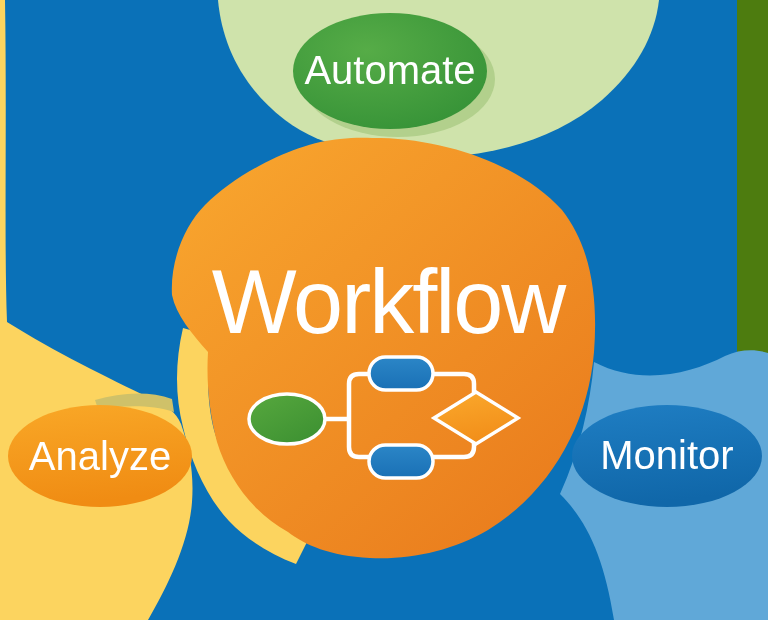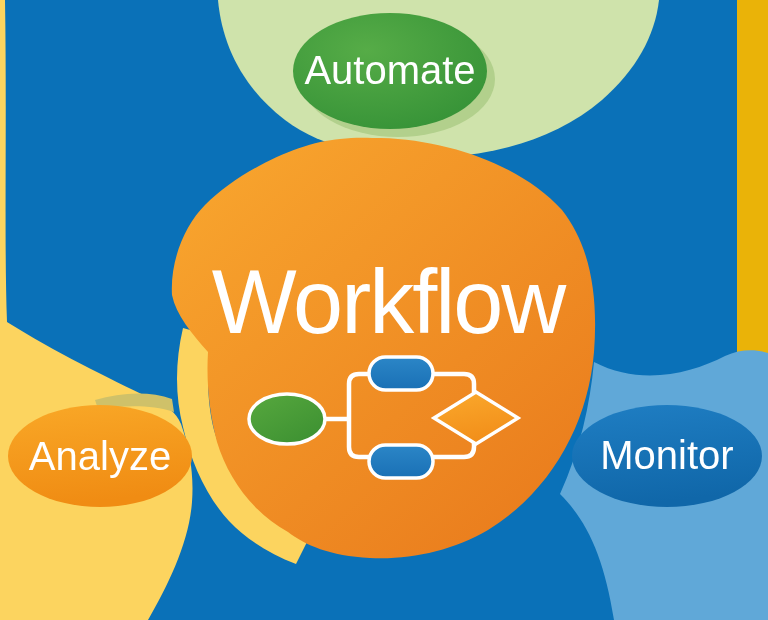--- a/index.html
+++ b/index.html
@@ -1,16 +1,16 @@
 <!DOCTYPE html>
 <html><head>
 <meta charset="utf-8">
 <style>
   html,body{margin:0;padding:0;background:#ffffff;}
-  .stage{position:relative;width:768px;height:620px;overflow:hidden;background:#eab308;}
+  .stage{position:relative;width:768px;height:620px;overflow:hidden;background:#4d7c0f;}
   svg{display:block;}
   text{font-family:"Liberation Sans", sans-serif;}
   .title-text{font-size:90px;letter-spacing:-2px;font-weight:400;}
   .sat-text{font-size:40px;font-weight:400;}
 </style>
 </head>
 <body>
 
 <div class="stage">
 <svg width="768" height="620" viewBox="0 0 768 620" xmlns="http://www.w3.org/2000/svg">

